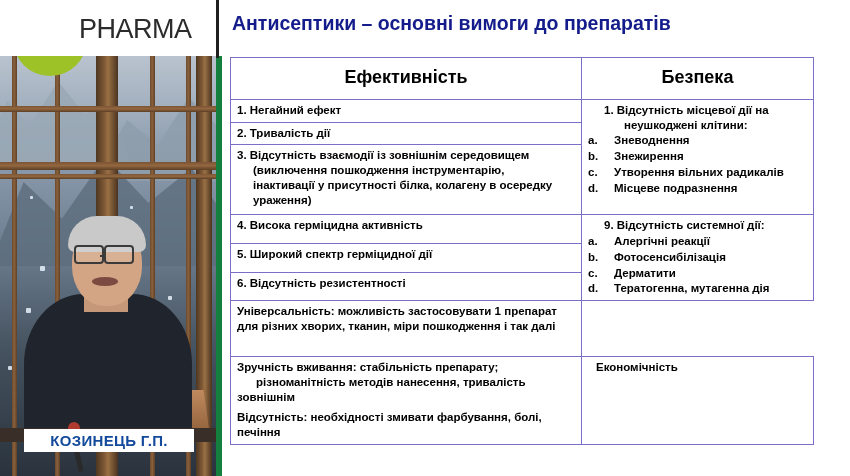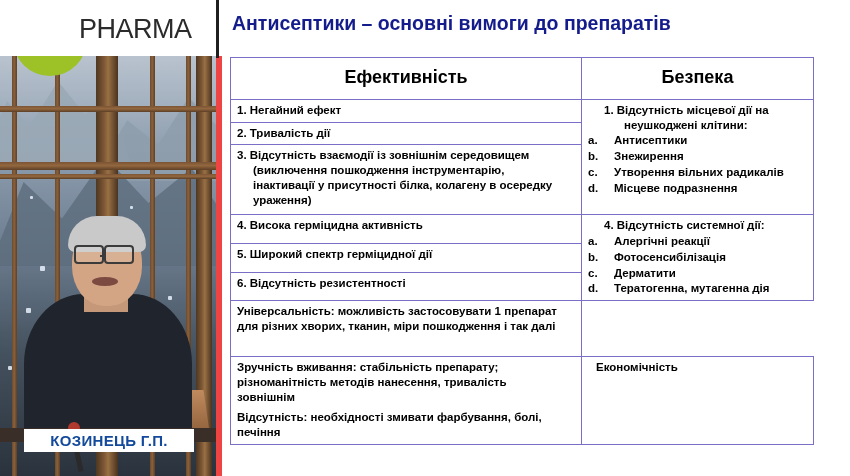--- a/index.html
+++ b/index.html
@@ -14,21 +14,21 @@
     overflow: hidden;
     font-family: "Liberation Sans", "DejaVu Sans", sans-serif;
   }
 
   
   #video-panel {
     position: absolute;
     left: 0; top: 0;
     width: 222px; height: 476px;
     overflow: hidden;
-    background: #ef4444;
+    background: #15803d;
   }
   #logo-bar {
     position: absolute;
     left: 0; top: 0;
     width: 222px; height: 56px;
     background: #ffffff;
     z-index: 6;
   }
   #logo-circle {
     position: absolute;
@@ -347,21 +347,21 @@
 
       <tr>
         <td>
           <span>1. Негайний ефект</span>
         </td>
         <td rowspan="3">
           <span class="indent">1. Відсутність місцевої дії на</span>
           <span class="indent" style="padding-left:36px;">неушкоджені  клітини:</span>
           <span class="sub">
               <span class="mk">a.</span>
-              <span class="tx">Антисептики</span>
+              <span class="tx">Зневоднення</span>
             </span>
           <span class="sub">
               <span class="mk">b.</span>
               <span class="tx">Знежирення</span>
             </span>
           <span class="sub">
               <span class="mk">c.</span>
               <span class="tx">Утворення вільних радикалів</span>
             </span>
           <span class="sub">
@@ -384,21 +384,21 @@
           <span class="indent">інактивації у присутності білка, колагену в осередку</span>
           <span class="indent">ураження)</span>
         </td>
       </tr>
 
       <tr>
         <td>
           <span>4. Висока гермiцидна активність</span>
         </td>
         <td rowspan="3">
-          <span class="indent">4. Відсутність системної дії:</span>
+          <span class="indent">9. Відсутність системної дії:</span>
           <span class="sub">
               <span class="mk">a.</span>
               <span class="tx">Алергічні реакції</span>
             </span>
           <span class="sub">
               <span class="mk">b.</span>
               <span class="tx">Фотосенсибілізація</span>
             </span>
           <span class="sub">
               <span class="mk">c.</span>
@@ -426,21 +426,21 @@
       <tr>
         <td class="cell-tall-2" style="height:48px;">
           <span>Універсальність: можливість застосовувати 1 препарат</span>
           <span style="display:block;">для різних хворих, тканин, міри пошкодження і так далі</span>
         </td>
       </tr>
 
       <tr>
         <td style="height:48px;">
           <span>Зручність вживання:  стабільність препарату;</span>
-          <span style="display:block;">різноманітність методів нанесення, тривалість</span>
+          <span style="display:block;margin-left:19px;">різноманітність методів нанесення, тривалість</span>
           <span style="display:block;">зовнішнім</span>
           <span style="display:block;margin-top:6px;"> Відсутність: необхідності змивати фарбування, болі,</span>
           <span style="display:block;">печіння</span>
         </td>
         <td>
           <span class="indent" style="padding-left:8px;">Економічність</span>
         </td>
       </tr>
     </tbody>
   </table>

